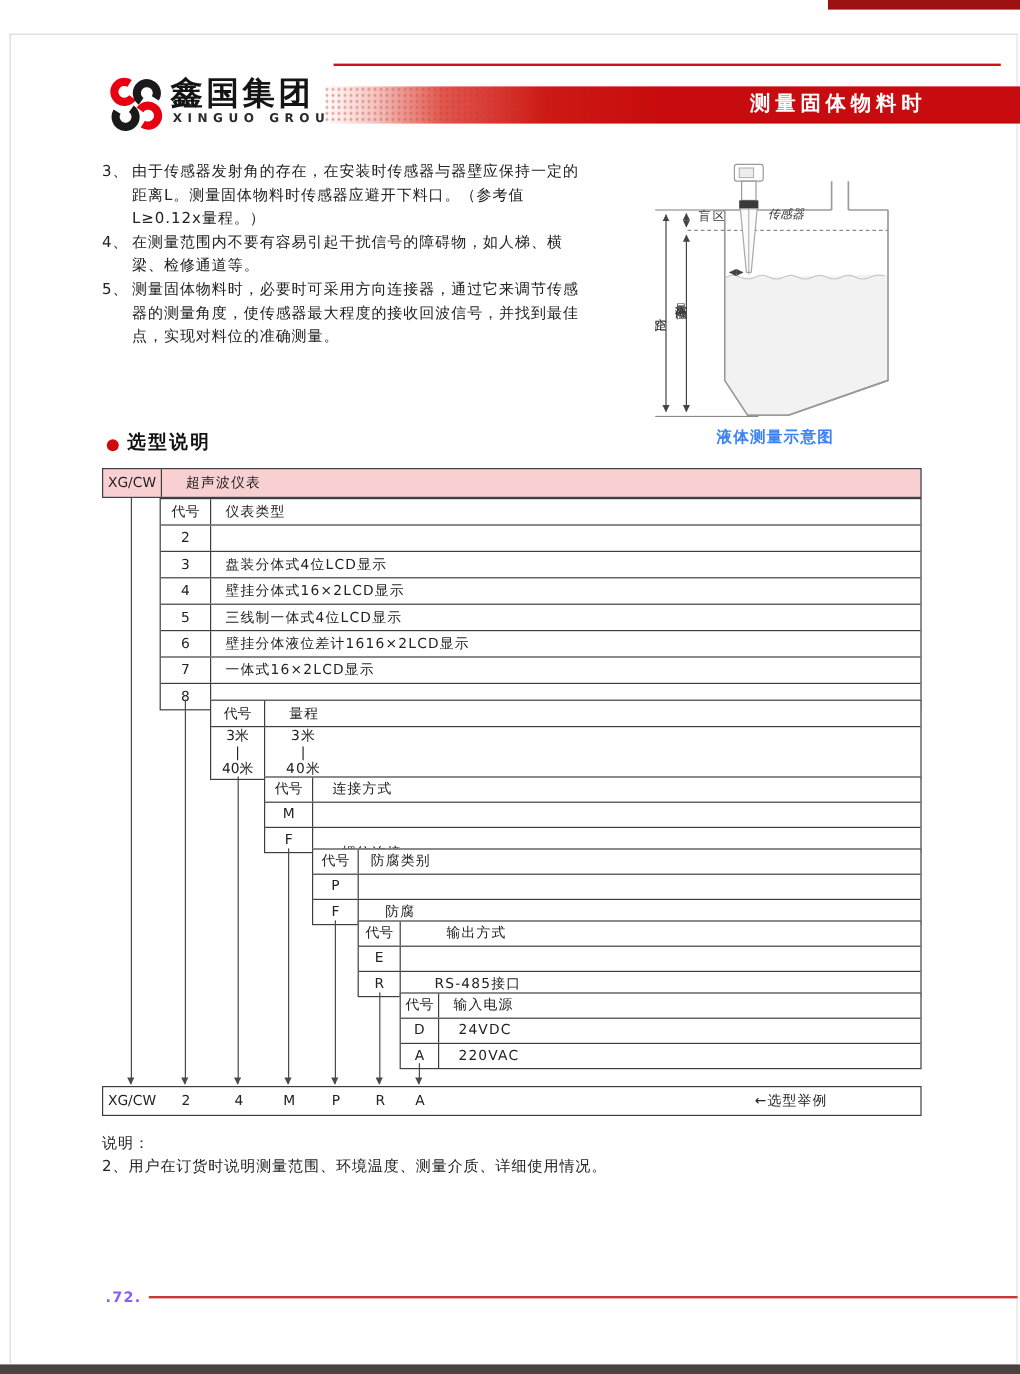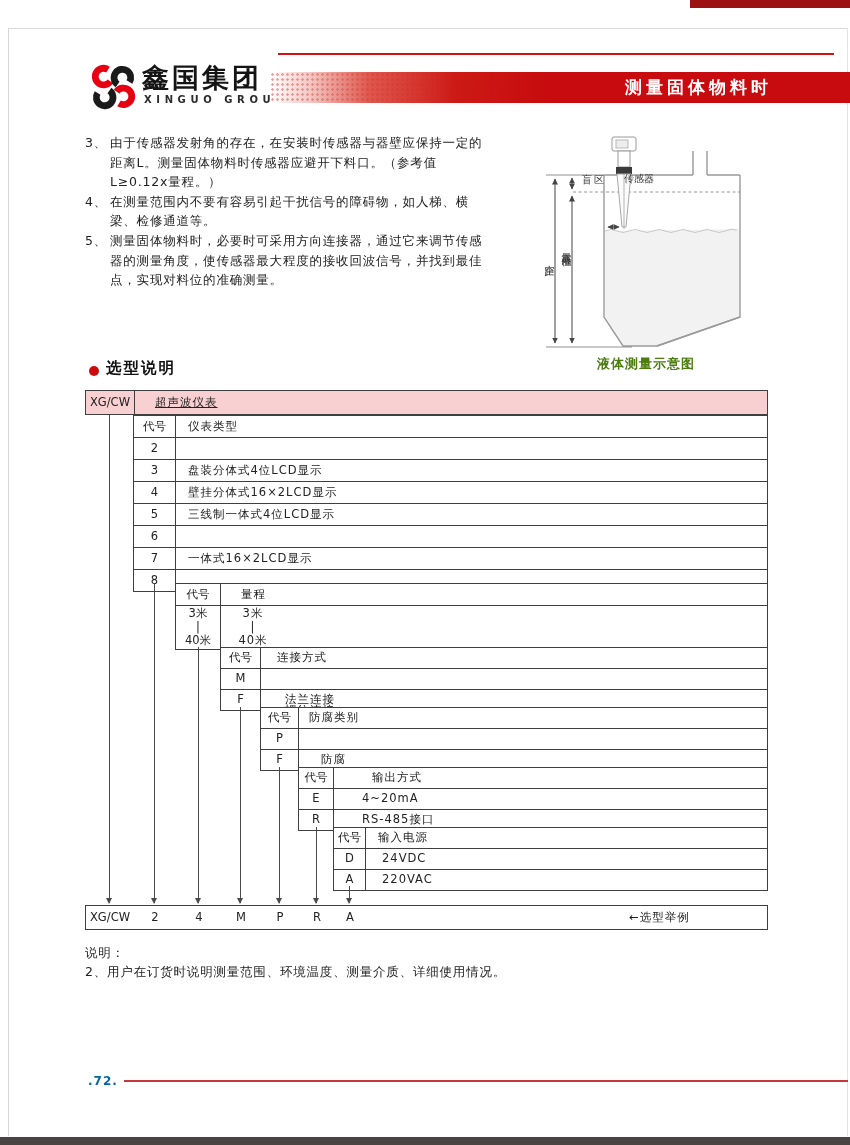--- a/index.html
+++ b/index.html
@@ -33,32 +33,32 @@
   .top-notes{left:85px;top:133px;width:404px;font-size:12.5px;line-height:19.6px;letter-spacing:0.8px;}
   .note-item{display:flex;}
   .note-num{width:25px;flex:none;}
   .note-text{flex:1;}
 
   
   .diagram{left:540px;top:133px;width:228px;height:250px;}
   .dg-label{position:absolute;font-size:10px;color:#333;white-space:nowrap;margin-top:12px;}
   .dg-vert{writing-mode:vertical-rl;text-orientation:upright;letter-spacing:2px;}
   .dg-caption{position:absolute;left:50px;top:222px;width:112px;text-align:center;
-     font-size:13px;font-weight:bold;letter-spacing:1px;color:#4d7c0f;white-space:nowrap;}
+     font-size:13px;font-weight:bold;letter-spacing:1px;color:#3b82f6;white-space:nowrap;}
 
   
   .sec-bullet{left:89px;top:366px;width:10px;height:10px;border-radius:50%;background:#cf0a0d;}
   .sec-title{left:106px;top:358px;font-size:15.5px;font-weight:bold;letter-spacing:2px;color:#111;}
 
   
   .sel-table{left:85px;top:390px;width:683px;height:545px;font-size:11.5px;}
   .pink-row{position:absolute;left:0;top:0;width:683px;height:25px;display:flex;
      background:#f8d0d2;border:1px solid #3f3f3f;box-sizing:border-box;}
   .pink-model{width:48px;flex:none;border-right:1px solid #3f3f3f;text-align:center;line-height:23px;}
-  .pink-name{flex:1;line-height:23px;padding-left:20px;letter-spacing:1px;text-decoration:underline;}
+  .pink-name{flex:1;line-height:23px;padding-left:20px;letter-spacing:1px;}
   .sel-section{position:absolute;border:1px solid #3f3f3f;box-sizing:border-box;background:#fff;}
   .sel-row{display:flex;border-top:1px solid #3f3f3f;}
   .sel-row:first-child{border-top:none;}
   .sel-code{flex:none;border-right:1px solid #3f3f3f;text-align:center;box-sizing:border-box;}
   .sel-desc{flex:1;letter-spacing:1px;}
   .h21 .sel-row{height:21px;line-height:20px;}
   .h20 .sel-row{height:20px;line-height:19px;}
   .row-range{height:43px !important;line-height:14px !important;}
   .range-block{display:inline-block;text-align:center;margin-top:1px;line-height:13.5px;}
   .dropline{position:absolute;width:0;border-left:1px solid #4a4a4a;}
@@ -66,21 +66,21 @@
       border-left:3.5px solid transparent;border-right:3.5px solid transparent;border-top:6px solid #4a4a4a;}
   .example-row{position:absolute;left:0;top:515px;width:683px;height:25px;
       border:1px solid #3f3f3f;box-sizing:border-box;background:#fff;}
   .ex-code{position:absolute;top:0;height:23px;line-height:23px;transform:translateX(-50%);white-space:nowrap;}
   .ex-label{position:absolute;left:543px;top:0;height:23px;line-height:23px;letter-spacing:1px;}
 
   
   .bottom-notes{left:85px;top:943px;width:620px;font-size:12.5px;line-height:19px;letter-spacing:0.8px;}
 
   
-  .page-num{left:88px;top:1074px;font-size:12px;font-weight:bold;color:#0369a1;letter-spacing:1px;}
+  .page-num{left:88px;top:1074px;font-size:12px;font-weight:bold;color:#8b5cf6;letter-spacing:1px;}
   .footer-red-line{left:124px;top:1080px;width:724px;height:2px;background:#c6393a;}
 </style>
 </head>
 <body>
 
 <div class="page">
 
   <div class="abs edge-top"></div>
   <div class="abs edge-left"></div>
   <div class="abs edge-right"></div>
@@ -155,21 +155,21 @@
       <g>
         <rect x="72" y="4" width="24" height="14" rx="2" fill="#fff" stroke="#999" stroke-width="1"></rect>
         <rect x="76" y="7" width="12" height="8" fill="#ededed" stroke="#aaa" stroke-width="0.8"></rect>
         <rect x="78" y="18" width="12" height="16" fill="#fff" stroke="#999" stroke-width="1"></rect>
         <rect x="76" y="34" width="16" height="7" fill="#3a3a3a"></rect>
         <polygon points="77,41 91,41 86,94 82,94" fill="#fbfbfb" stroke="#a8a8a8" stroke-width="1"></polygon>
         <line x1="84" y1="41" x2="84" y2="96" stroke="#9a9a9a" stroke-width="0.7"></line>
       </g>
     </svg>
     <div class="dg-label" style="left:42px;top:28px;letter-spacing:2px;">盲区</div>
-    <div class="dg-label" style="left:84px;top:27px;">传感器</div>
+    <div class="dg-label" style="left:100px;top:27px;font-style:italic;">传感器</div>
     <div class="dg-label dg-vert" style="left:2px;top:112px;">空距</div>
     <div class="dg-label dg-vert" style="left:19px;top:100px;letter-spacing:1px;">最高液位</div>
     <div class="dg-caption">液体测量示意图</div>
   </div>
 
   <div class="abs sec-bullet"></div>
   <div class="abs sec-title">选型说明</div>
 
   <div class="abs sel-table">
 
@@ -193,20 +193,21 @@
       <div class="sel-row">
         <div class="sel-code" style="width:42px;">4</div>
         <div class="sel-desc" style="padding-left:12px;">壁挂分体式16×2LCD显示</div>
       </div>
       <div class="sel-row">
         <div class="sel-code" style="width:42px;">5</div>
         <div class="sel-desc" style="padding-left:12px;">三线制一体式4位LCD显示</div>
       </div>
       <div class="sel-row">
         <div class="sel-code" style="width:42px;">6</div>
+        <div class="sel-desc" style="padding-left:12px;">壁挂分体液位差计1616×2LCD显示</div>
       </div>
       <div class="sel-row">
         <div class="sel-code" style="width:42px;">7</div>
         <div class="sel-desc" style="padding-left:12px;">一体式16×2LCD显示</div>
       </div>
       <div class="sel-row">
         <div class="sel-code" style="width:42px;">8</div>
       </div>
     </div>
 
@@ -237,21 +238,20 @@
       <div class="sel-row">
         <div class="sel-code" style="width:40px;">代号</div>
         <div class="sel-desc" style="padding-left:16px;">连接方式</div>
       </div>
       <div class="sel-row">
         <div class="sel-code" style="width:40px;">M</div>
         <div class="sel-desc" style="padding-left:24px;margin-top:32px;">螺纹连接</div>
       </div>
       <div class="sel-row">
         <div class="sel-code" style="width:40px;">F</div>
-        <div class="sel-desc" style="padding-left:24px;">法兰连接</div>
       </div>
     </div>
 
     <div class="sel-section h20" style="left:175px;top:317px;width:508px;">
       <div class="sel-row">
         <div class="sel-code" style="width:38px;">代号</div>
         <div class="sel-desc" style="padding-left:10px;">防腐类别</div>
       </div>
       <div class="sel-row">
         <div class="sel-code" style="width:38px;">P</div>
@@ -262,21 +262,20 @@
       </div>
     </div>
 
     <div class="sel-section h20" style="left:213px;top:377px;width:470px;">
       <div class="sel-row">
         <div class="sel-code" style="width:35px;">代号</div>
         <div class="sel-desc" style="padding-left:38px;">输出方式</div>
       </div>
       <div class="sel-row">
         <div class="sel-code" style="width:35px;">E</div>
-        <div class="sel-desc" style="padding-left:28px;">4~20mA</div>
       </div>
       <div class="sel-row">
         <div class="sel-code" style="width:35px;">R</div>
         <div class="sel-desc" style="padding-left:28px;">RS-485接口</div>
       </div>
     </div>
 
     <div class="sel-section h20" style="left:248px;top:437px;width:435px;">
       <div class="sel-row">
         <div class="sel-code" style="width:32px;">代号</div>

